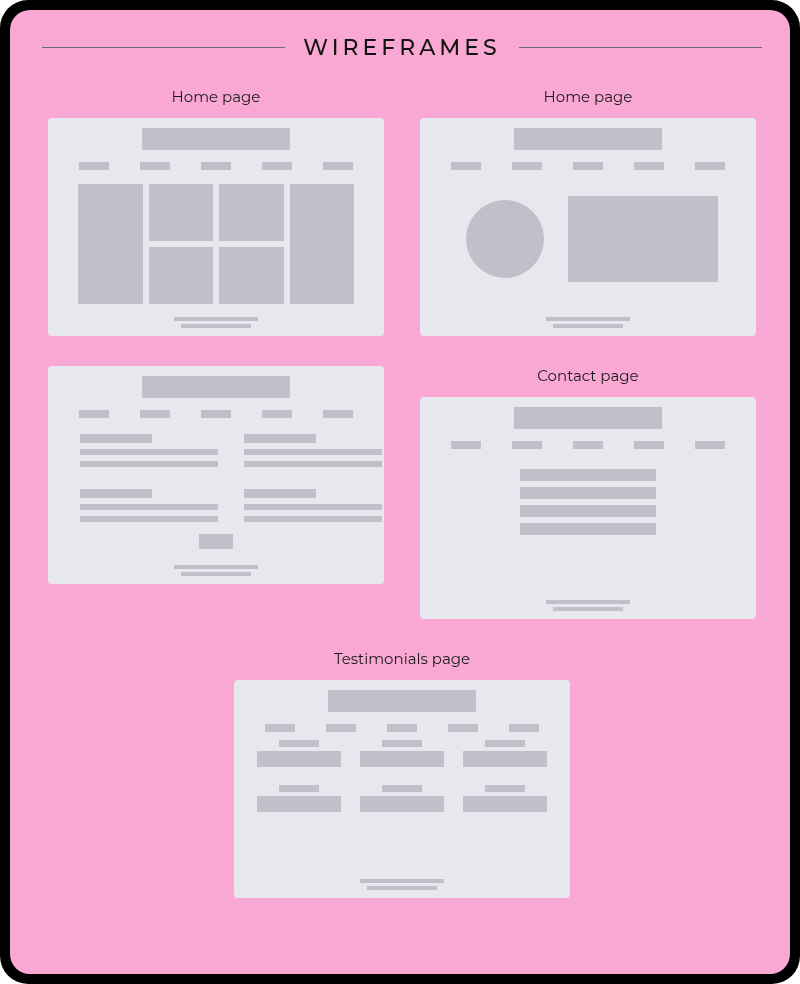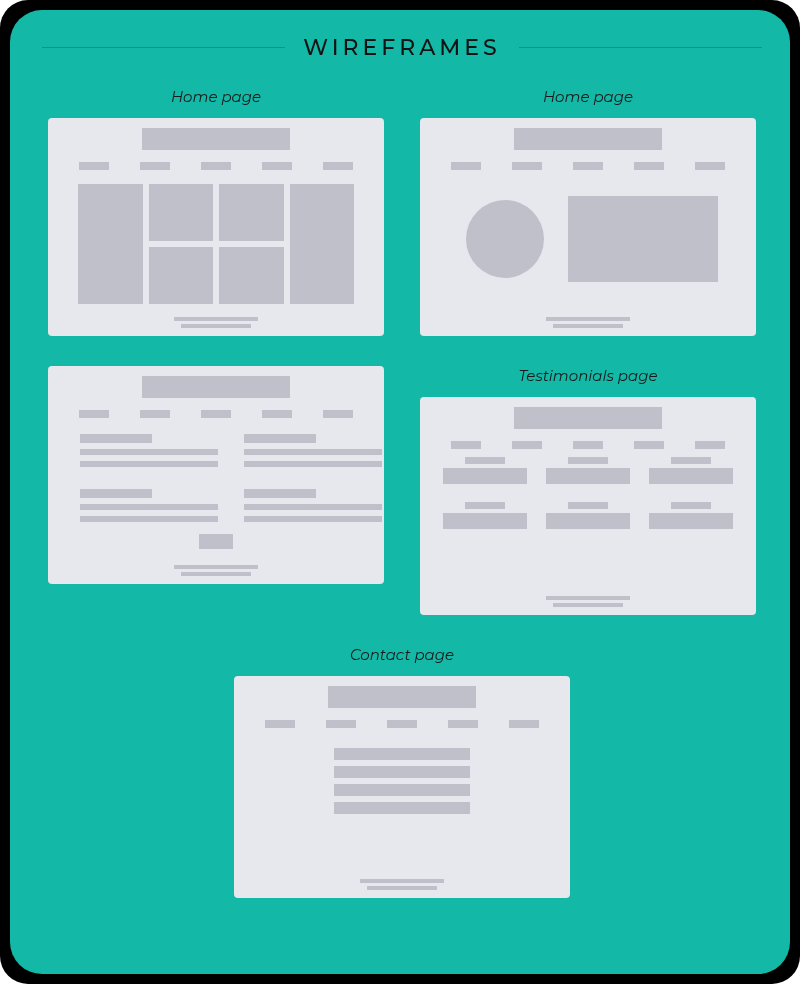--- a/index.html
+++ b/index.html
@@ -11,22 +11,22 @@
   .outer-frame {
     width: 800px;
     height: 984px;
     background: #000;
     border-radius: 28px;
     padding: 10px;
   }
   .inner-page {
     width: 100%;
     height: 100%;
-    background: #14b8a6;
-    border-radius: 32px;
+    background: #f9a8d4;
+    border-radius: 20px;
     padding: 24px 28px 18px 32px;
     overflow: hidden;
   }
   .title-row {
     display: flex;
     align-items: center;
     gap: 18px;
     margin-bottom: 26px;
   }
   .title-row .rule {
@@ -45,21 +45,20 @@
     flex-wrap: wrap;
     justify-content: center;
     column-gap: 36px;
     row-gap: 30px;
   }
   .wf {
     width: 336px;
   }
   .wf-label {
     text-align: center;
-    font-style: italic;
     font-size: 15px;
     color: #1a1a1a;
     margin-bottom: 12px;
   }
   .wf-box {
     width: 336px;
     height: 218px;
     background: #e7e8ee;
     border-radius: 4px;
     position: relative;
@@ -201,64 +200,20 @@
             <div class="svc-line"></div>
           </div>
           <div class="svc-btn"></div>
           <div class="footer">
             <div class="fline f1"></div>
             <div class="fline f2"></div>
           </div>
         </div>
       </div>
 
-      <div class="wf">
-        <div class="wf-label">Testimonials page</div>
-        <div class="wf-box">
-          <div class="blk logo"></div>
-          <div class="navrow">
-            <div class="navlink"></div>
-            <div class="navlink"></div>
-            <div class="navlink"></div>
-            <div class="navlink"></div>
-            <div class="navlink"></div>
-          </div>
-          <div class="tst-grid">
-            <div class="tst-cell">
-                <div class="t1"></div>
-                <div class="t2"></div>
-              </div>
-            <div class="tst-cell">
-                <div class="t1"></div>
-                <div class="t2"></div>
-              </div>
-            <div class="tst-cell">
-                <div class="t1"></div>
-                <div class="t2"></div>
-              </div>
-            <div class="tst-cell">
-                <div class="t1"></div>
-                <div class="t2"></div>
-              </div>
-            <div class="tst-cell">
-                <div class="t1"></div>
-                <div class="t2"></div>
-              </div>
-            <div class="tst-cell">
-                <div class="t1"></div>
-                <div class="t2"></div>
-              </div>
-          </div>
-          <div class="footer">
-            <div class="fline f1"></div>
-            <div class="fline f2"></div>
-          </div>
-        </div>
-      </div>
-
       <div class="wf contact">
         <div class="wf-label">Contact page</div>
         <div class="wf-box">
           <div class="blk logo"></div>
           <div class="navrow">
             <div class="navlink"></div>
             <div class="navlink"></div>
             <div class="navlink"></div>
             <div class="navlink"></div>
             <div class="navlink"></div>
@@ -269,16 +224,60 @@
             <div class="cline"></div>
             <div class="cline"></div>
           </div>
           <div class="footer">
             <div class="fline f1"></div>
             <div class="fline f2"></div>
           </div>
         </div>
       </div>
 
+      <div class="wf">
+        <div class="wf-label">Testimonials page</div>
+        <div class="wf-box">
+          <div class="blk logo"></div>
+          <div class="navrow">
+            <div class="navlink"></div>
+            <div class="navlink"></div>
+            <div class="navlink"></div>
+            <div class="navlink"></div>
+            <div class="navlink"></div>
+          </div>
+          <div class="tst-grid">
+            <div class="tst-cell">
+                <div class="t1"></div>
+                <div class="t2"></div>
+              </div>
+            <div class="tst-cell">
+                <div class="t1"></div>
+                <div class="t2"></div>
+              </div>
+            <div class="tst-cell">
+                <div class="t1"></div>
+                <div class="t2"></div>
+              </div>
+            <div class="tst-cell">
+                <div class="t1"></div>
+                <div class="t2"></div>
+              </div>
+            <div class="tst-cell">
+                <div class="t1"></div>
+                <div class="t2"></div>
+              </div>
+            <div class="tst-cell">
+                <div class="t1"></div>
+                <div class="t2"></div>
+              </div>
+          </div>
+          <div class="footer">
+            <div class="fline f1"></div>
+            <div class="fline f2"></div>
+          </div>
+        </div>
+      </div>
+
     </div>
 
   </div>
 </div>
 
 </body></html>

